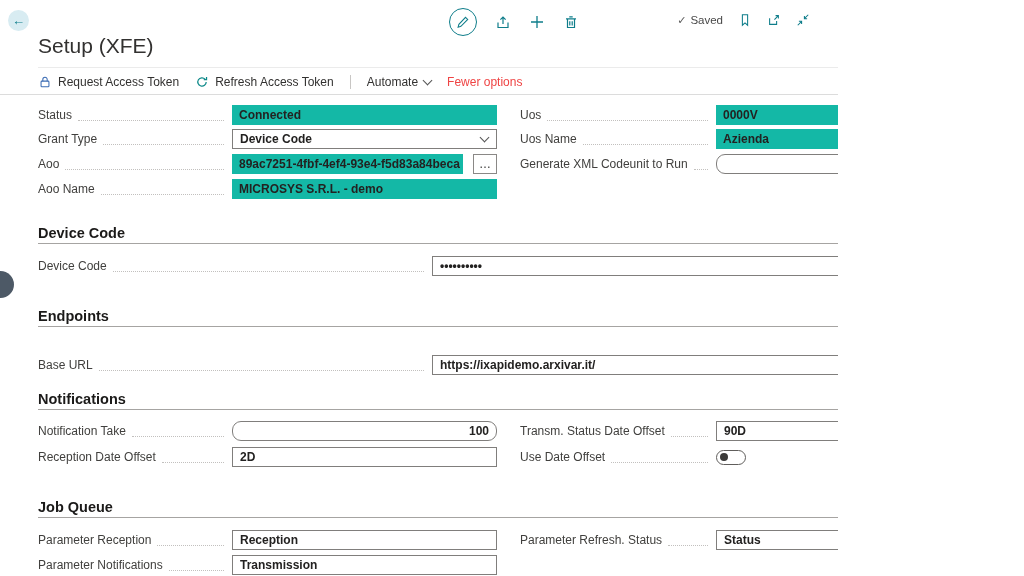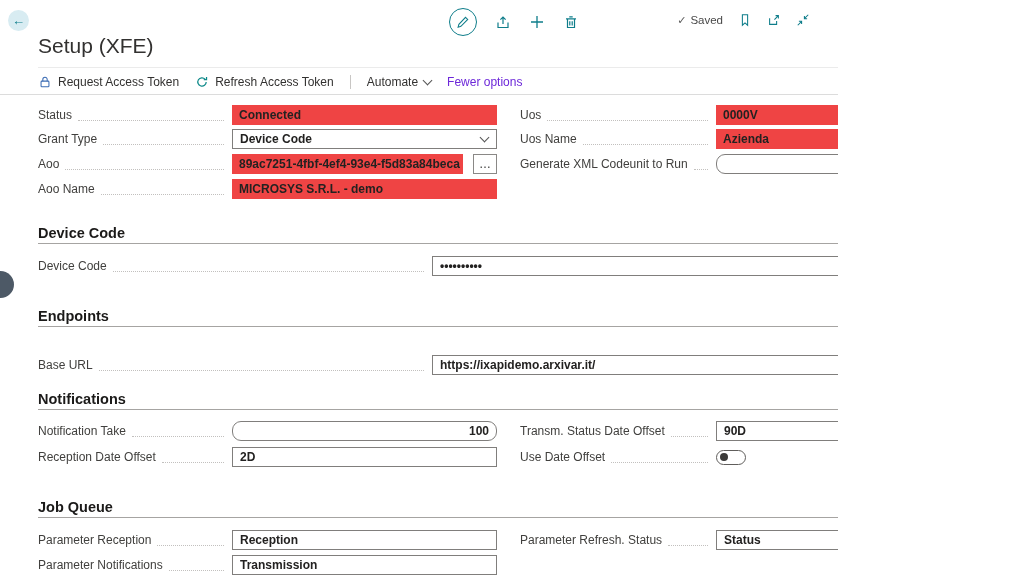--- a/index.html
+++ b/index.html
@@ -19,33 +19,33 @@
   .saved{display:flex;align-items:center;gap:4px;font-size:11.5px;color:#494949;}
   .check::before{content:"\2713";font-size:11px;color:#5a5a5a;}
   .title{position:absolute;left:38px;top:34px;font-size:21px;color:#323130;font-weight:400;}
   .hr1{position:absolute;left:38px;width:964px;top:67px;border-top:1px solid #ebebeb;}
   .hr2{position:absolute;left:0;width:1002px;top:94px;border-top:1px solid #dcdcdc;}
 
   
   .actionbar{position:absolute;left:38px;top:71px;height:22px;display:flex;align-items:center;
     gap:16px;font-size:12px;color:#323130;}
   .ab-item{display:flex;align-items:center;gap:6px;cursor:pointer;white-space:nowrap;}
-  .ab-item.fewer{color:#6d28d9;}
+  .ab-item.fewer{color:#ef4444;}
   .ab-divider{width:1px;height:14px;background:#c8c6c4;}
   .chev{width:6px;height:6px;border-right:1.4px solid #555;border-bottom:1.4px solid #555;
     transform:rotate(45deg);display:inline-block;margin-top:-3px;}
 
   
   .row{position:absolute;height:20px;display:flex;align-items:center;}
   .lbl{font-size:12px;color:#41403e;white-space:nowrap;}
   .leader{flex:1 1 auto;min-width:8px;height:11px;margin:0 8px 0 6px;
     border-bottom:1px dotted #c2c0be;}
   .ctrl{box-sizing:border-box;height:20px;font-size:12px;font-weight:600;color:#232221;
     display:flex;align-items:center;padding:0 7px;overflow:hidden;white-space:nowrap;}
-  .ro{background:#ef4444;}
+  .ro{background:#14b8a6;}
   .edit{background:#fff;border:1px solid #807e7c;}
   .num{justify-content:flex-end;border-radius:9px;}
   .dd{justify-content:space-between;padding-right:8px;}
   .w-left{width:265px;flex:none;}
   .w-right{width:264px;flex:none;}
   .w-wide{width:548px;flex:none;}
   .assistwrap{display:flex;flex:none;gap:10px;align-items:flex-end;}
   .assist-btn{width:24px;height:20px;box-sizing:border-box;border:1px solid #8a8886;background:#fff;
     font-size:12px;line-height:10px;display:flex;align-items:center;justify-content:center;
     color:#323130;padding:0;cursor:pointer;font-family:"Liberation Sans",sans-serif;}

